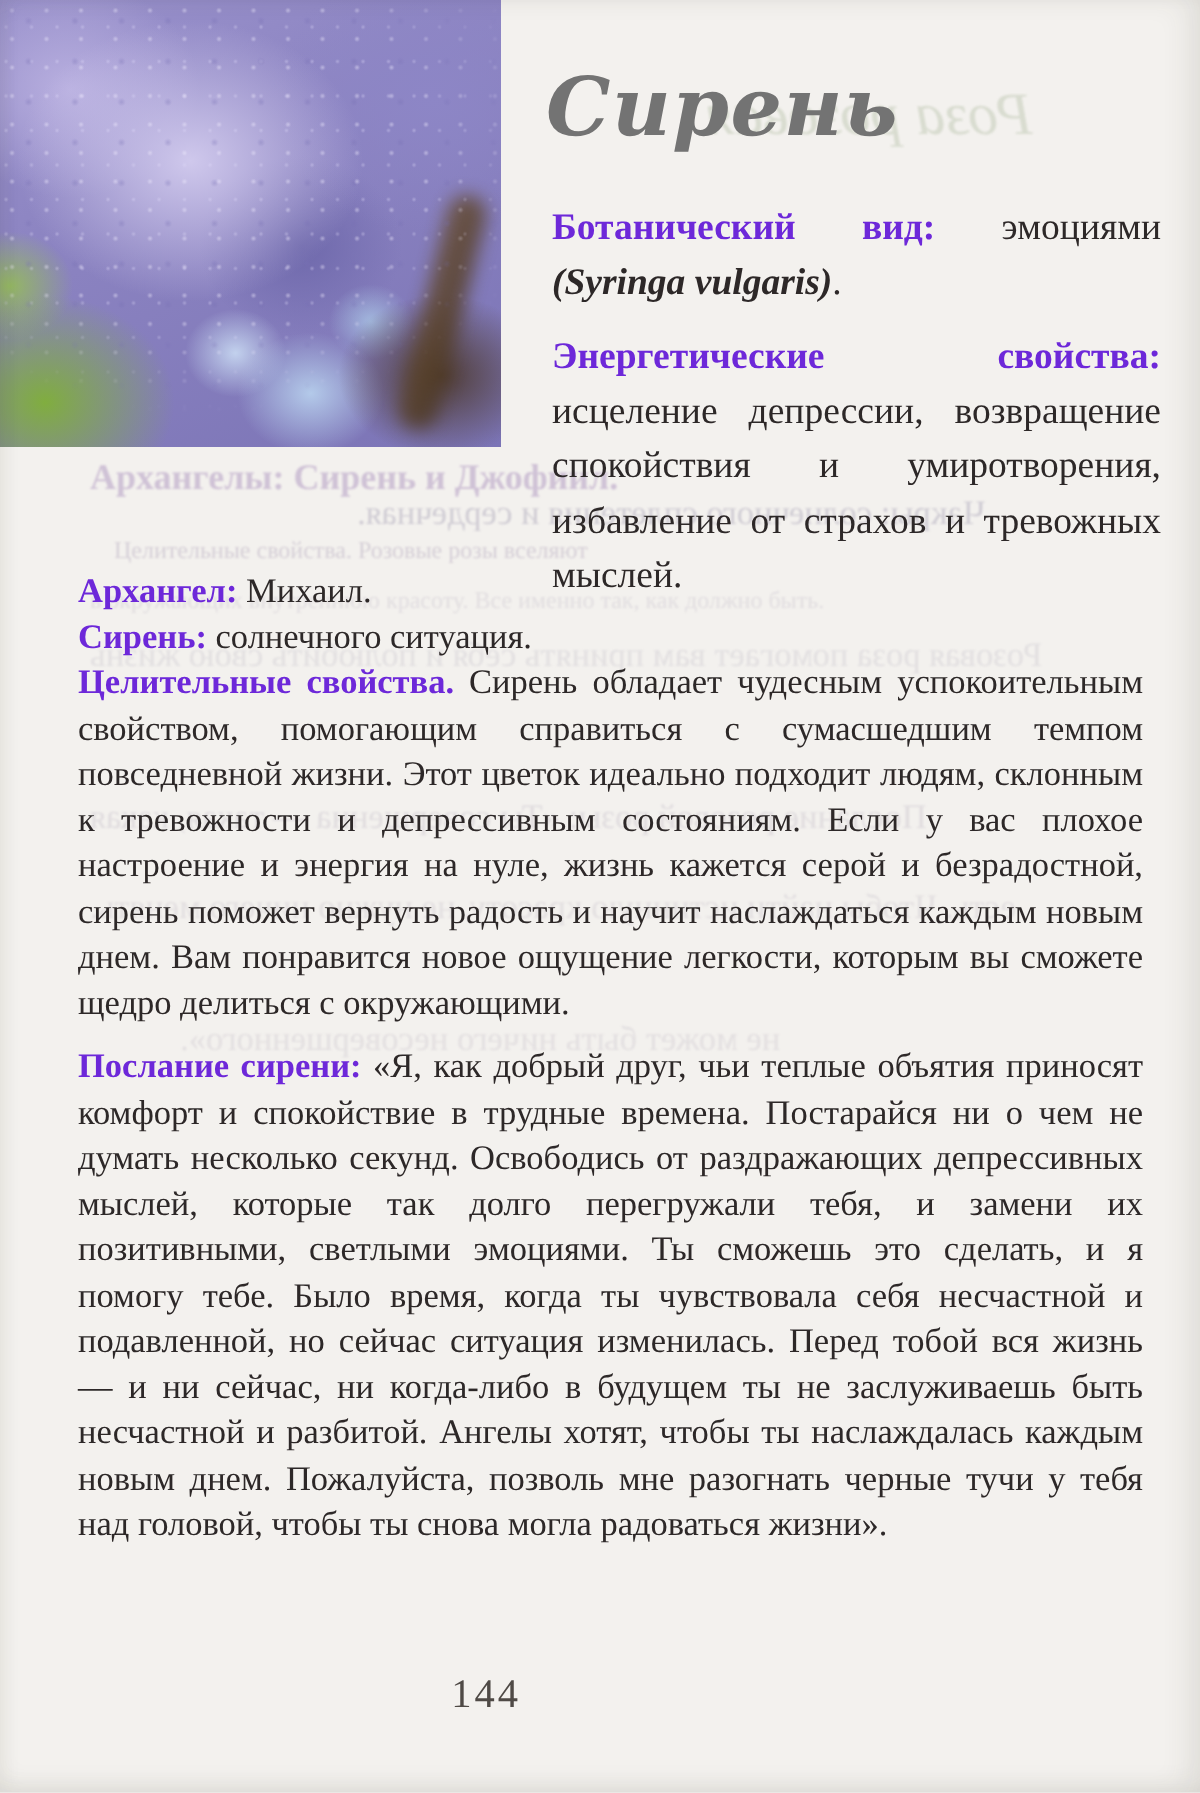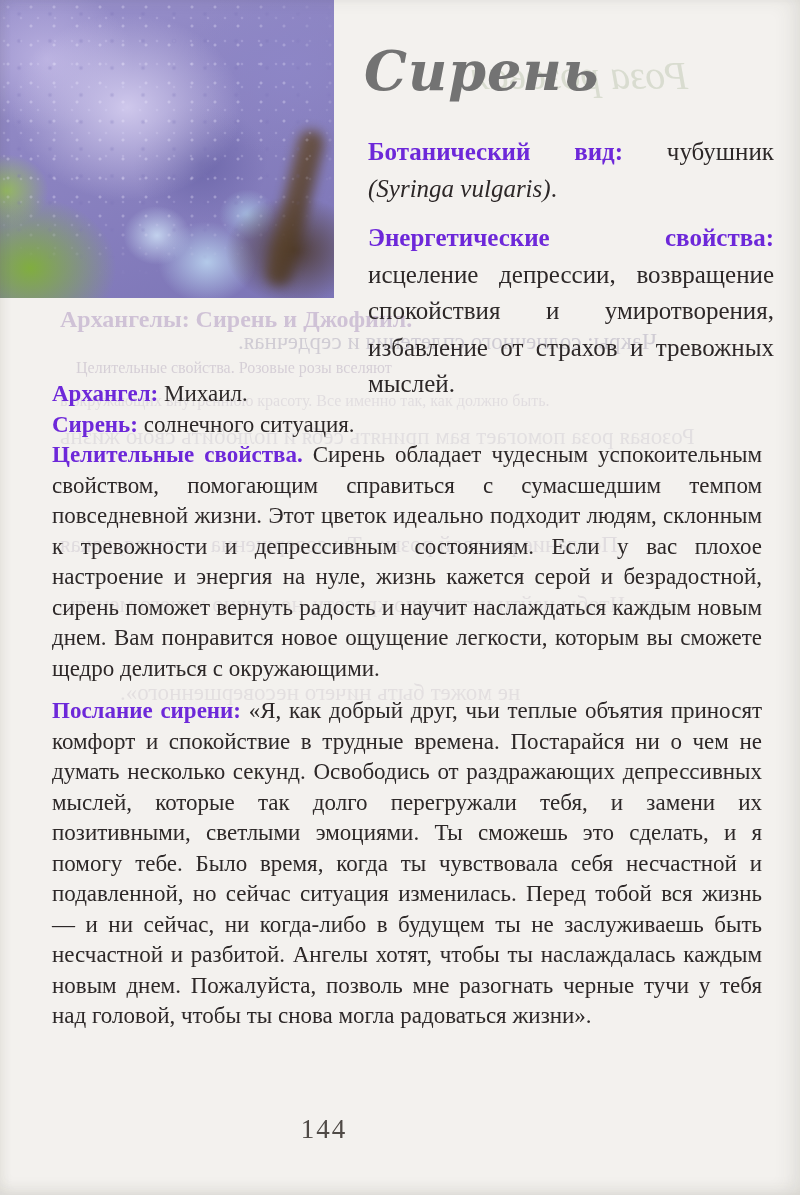--- a/index.html
+++ b/index.html
@@ -75,21 +75,21 @@
   }
   .col p{margin:0 0 13px 0;}
   .full{
     position:absolute;left:52px;top:379px;width:710px;z-index:4;
     font-size:23px;line-height:30.5px;color:#2d2828;
   }
   .full p{margin:0;}
   .line{margin-bottom:13px;}
   .para{text-align:justify;margin-bottom:12px !important;}
   .lead{font-weight:bold;color:#6d28d9;}
-  .latin{font-style:italic;}
+  .latin{font-style:italic;font-weight:bold;}
   .pagenum{
     position:absolute;left:0;top:1114px;width:648px;text-align:center;z-index:4;
     font-size:27px;color:#4f4a46;letter-spacing:2px;
   }
 </style>
 </head>
 <body>
 
 <div class="page">
 
@@ -104,21 +104,21 @@
   <div class="ghost g8 m">не может быть ничего несовершенного».</div>
 
   <div class="photo">
     <div class="branch"></div>
     <div class="texture"></div>
   </div>
 
   <div class="title">Сирень</div>
 
   <div class="col">
-    <p><span class="lead">Ботанический вид:</span><span> чубушник </span><span class="latin">(Syringa vulgaris)</span><span>.</span></p>
+    <p><span class="lead">Ботанический вид:</span><span> эмоциями </span><span class="latin">(Syringa vulgaris)</span><span>.</span></p>
     <p><span class="lead">Энергетические свойства:</span><span> исцеление депрессии, возвращение спокойствия и умиротворения, избавление от страхов и тревожных мыслей.</span></p>
   </div>
 
   <div class="full">
     <p class="line"><span class="lead">Архангел:</span><span> Михаил.</span></p>
     <p class="line"><span class="lead">Сирень:</span><span> солнечного ситуация.</span></p>
     <p class="para"><span class="lead">Целительные свойства.</span><span> Сирень обладает чудесным успокоительным свойством, помогающим справиться с сумасшедшим темпом повседневной жизни. Этот цветок идеально подходит людям, склонным к тревожности и депрессивным состояниям. Если у вас плохое настроение и энергия на нуле, жизнь кажется серой и безрадостной, сирень поможет вернуть радость и научит наслаждаться каждым новым днем. Вам понравится новое ощущение легкости, которым вы сможете щедро делиться с окружающими.</span></p>
     <p class="para"><span class="lead">Послание сирени:</span><span> «Я, как добрый друг, чьи теплые объятия приносят комфорт и спокойствие в трудные времена. Постарайся ни о чем не думать несколько секунд. Освободись от раздражающих депрессивных мыслей, которые так долго перегружали тебя, и замени их позитивными, светлыми эмоциями. Ты сможешь это сделать, и я помогу тебе. Было время, когда ты чувствовала себя несчастной и подавленной, но сейчас ситуация изменилась. Перед тобой вся жизнь — и ни сейчас, ни когда-либо в будущем ты не заслуживаешь быть несчастной и разбитой. Ангелы хотят, чтобы ты наслаждалась каждым новым днем. Пожалуйста, позволь мне разогнать черные тучи у тебя над головой, чтобы ты снова могла радоваться жизни».</span></p>
   </div>
 

